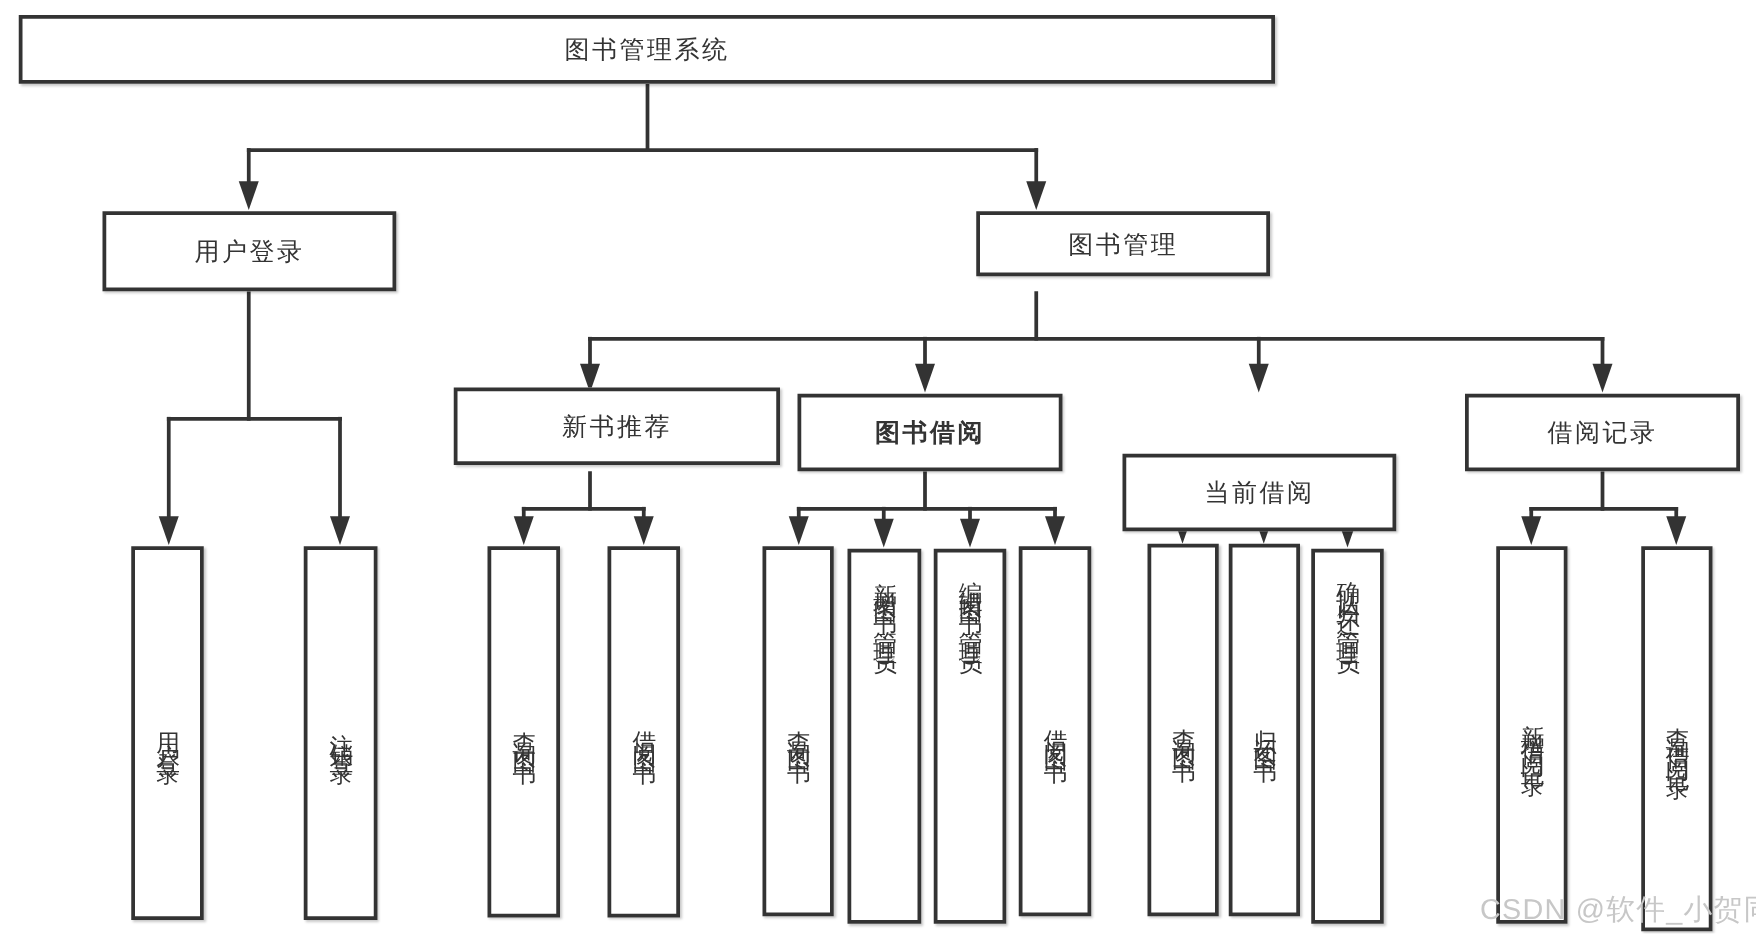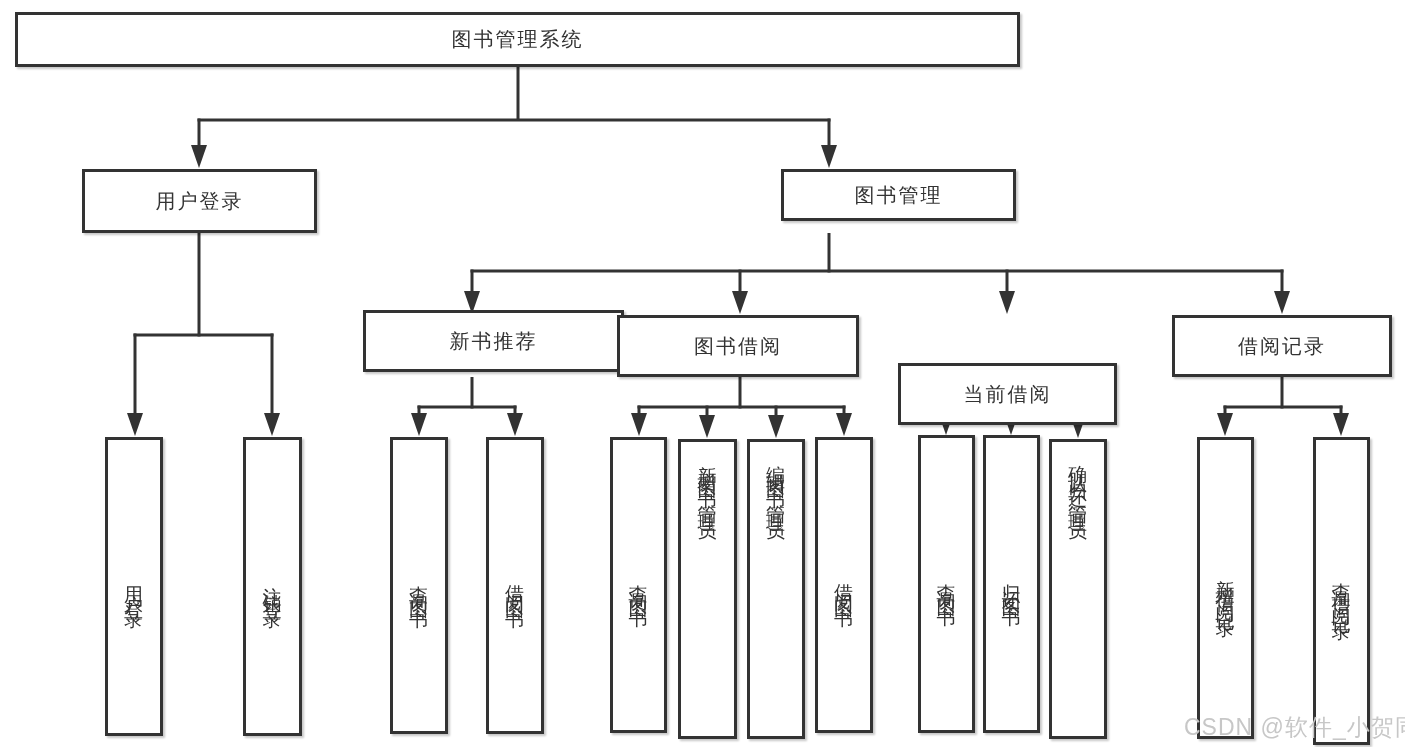--- a/index.html
+++ b/index.html
@@ -96,21 +96,21 @@
       <path d="M1341,436 L1333,413 L1349,413 Z"></path>
     </g>
   </svg>
 
   <div class="node h-node" style="left:15px;top:12px;width:1005px;height:55px;">图书管理系统</div>
 
   <div class="node h-node" style="left:82px;top:169px;width:235px;height:64px;">用户登录</div>
   <div class="node h-node" style="left:753px;top:169px;width:235px;height:52px;margin-left:28px;">图书管理</div>
 
   <div class="node h-node" style="left:363px;top:310px;width:261px;height:62px;">新书推荐</div>
-  <div class="node h-node" style="left:617px;top:315px;width:242px;height:62px;">图书借阅</div>
+  <div class="node h-node" style="left:638px;top:315px;width:212px;height:62px;font-weight:bold;">图书借阅</div>
   <div class="node h-node" style="left:898px;top:315px;width:219px;height:62px;margin-top:48px;">当前借阅</div>
   <div class="node h-node" style="left:1172px;top:315px;width:220px;height:62px;">借阅记录</div>
 
   <div class="node leaf" style="left:105px;top:437px;width:58px;height:299px;">用户登录</div>
   <div class="node leaf" style="left:243px;top:437px;width:59px;height:299px;">注销登录</div>
 
   <div class="node leaf" style="left:390px;top:437px;width:58px;height:297px;">查询图书</div>
   <div class="node leaf" style="left:486px;top:437px;width:58px;height:297px;">借阅图书</div>
 
   <div class="node leaf" style="left:610px;top:437px;width:57px;height:296px;">查询图书</div>

